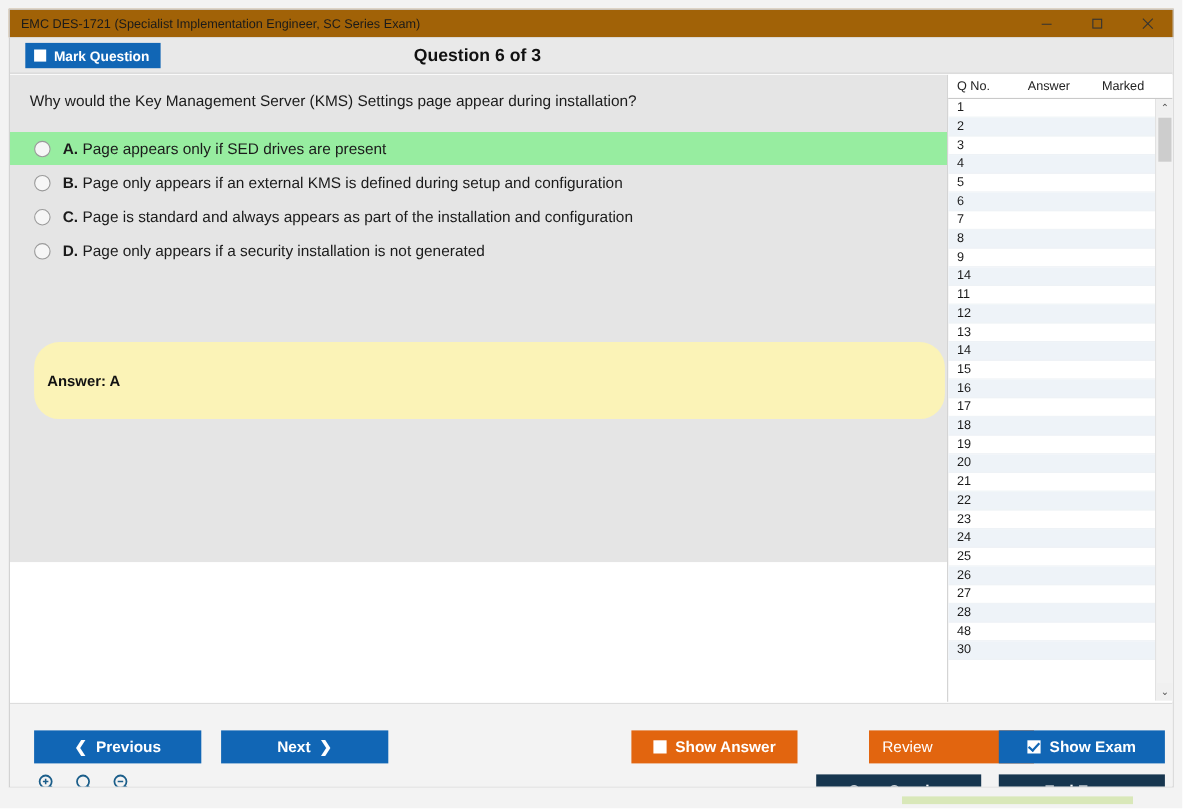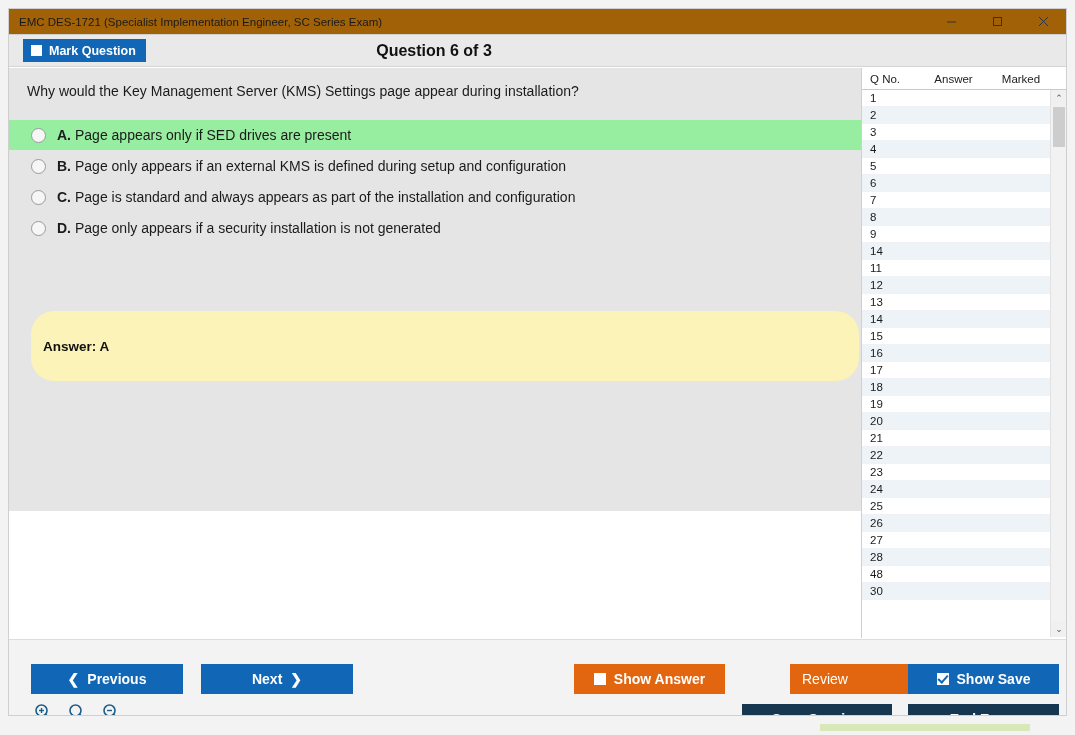--- a/index.html
+++ b/index.html
@@ -543,21 +543,21 @@
         <span>Show Answer</span>
       </button>
 
       <button class="btn btn-orange" id="review-btn">
         <span>Review</span>
         <span class="caret"></span>
       </button>
 
       <button class="btn btn-blue" id="show-list-btn">
         <span class="chk ticked"></span>
-        <span>Show Save</span>
+        <span>Show Exam</span>
       </button>
 
       <button class="btn btn-dark" id="save-session-btn">
         <span>Save Session</span>
       </button>
 
       <button class="btn btn-dark" id="end-exam-btn">
         <span>End Exam</span>
       </button>
 

